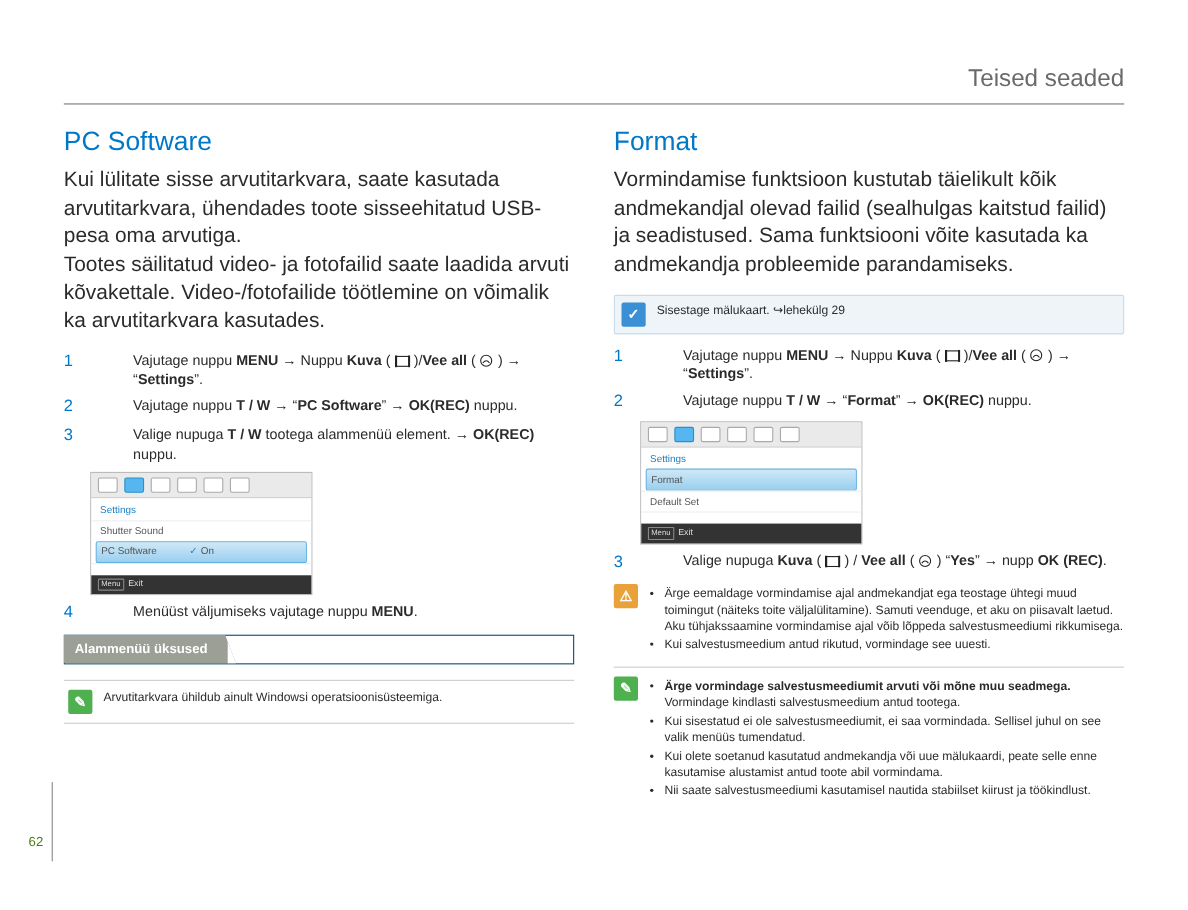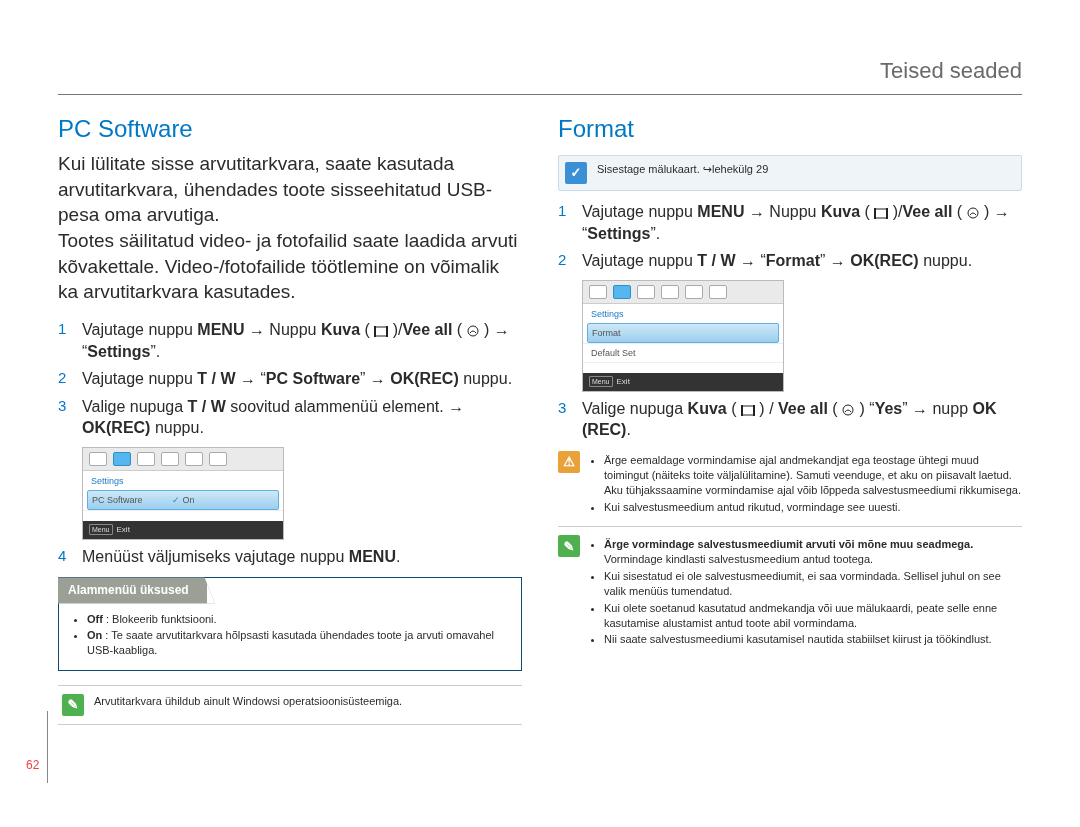--- a/index.html
+++ b/index.html
@@ -52,21 +52,22 @@
     margin: 6px 0 6px 0;
   }
   .step-num {
     color: #0078c8;
     font-size: 15px;
     width: 14px;
     flex: 0 0 14px;
   }
   .step-body {
     flex: 1;
-    font-size: 16px;
+    font-size: 13px;
+    margin-left: 39px;
   }
   .step-body b { font-weight: 700; }
   .icon-inline {
     display: inline-block;
     vertical-align: -2px;
   }
   .icon-inline svg { display: block; }
 
   
   .shot {
@@ -131,21 +132,21 @@
   .ic-pen{ background:#4fb04f;}
   .notebox .ntext{ flex:1;font-size:11px;}
   .notebox ul{margin:0;padding-left:14px;}
   .notebox li{margin:2px 0;}
 
   .page-number{
     position:absolute;
     left:26px;
     bottom:44px;
     font-size:12px;
-    color:#ef4444;
+    color:#4d7c0f;
     border-right:1px solid #888;
     padding:46px 8px 10px 0;
     writing-mode:horizontal-tb;
   }
 </style>
 </head>
 <body>
 
 <div class="page">
   <div class="header-rule">
@@ -176,69 +177,68 @@
       <div class="step">
         <div class="step-num">2</div>
         <div class="step-body">
           <span>Vajutage nuppu </span><b>T / W</b><span> → “</span><b>PC Software</b><span>” → </span><b>OK(REC)</b><span> nuppu.</span>
         </div>
       </div>
 
       <div class="step">
         <div class="step-num">3</div>
         <div class="step-body">
-          <span>Valige nupuga </span><b>T / W</b><span> soovitud alammenüü element. → </span><b>OK(REC)</b><span> nuppu.</span>
+          <span>Valige nupuga </span><b>T / W</b><span> tootega alammenüü element. → </span><b>OK(REC)</b><span> nuppu.</span>
         </div>
       </div>
 
       <div class="shot">
         <div class="shot-top">
           <div class="tab"></div>
             <div class="tab sel"></div>
             <div class="tab"></div>
             <div class="tab"></div>
             <div class="tab"></div>
             <div class="tab"></div>
         </div>
         <div class="shot-body">
           <div class="shot-title">Settings</div>
+          <div class="shot-row">
+              <span class="lab">Shutter Sound</span>
+              <span class="val"></span>
+            </div>
           <div class="shot-row sel">
               <span class="lab">PC Software</span>
               <span class="val"><span class="chk">✓</span><span>On</span></span>
             </div>
           <div style="height:10px;border-top:1px solid #eee"></div>
         </div>
         <div class="shot-footer"><span class="mb">Menu</span><span>Exit</span></div>
       </div>
 
       <div class="step">
         <div class="step-num">4</div>
         <div class="step-body">
           <span>Menüüst väljumiseks vajutage nuppu </span><b>MENU</b><span>.</span>
         </div>
       </div>
 
       <div class="subbox">
         <div class="subbox-head">Alammenüü üksused</div>
-        <div class="subbox-body">
-          <ul>
-            <li><b>Off</b><span> : Blokeerib funktsiooni.</span></li>
-            <li><b>On</b><span> : Te saate arvutitarkvara hõlpsasti kasutada ühendades toote ja arvuti omavahel USB-kaabliga.</span></li>
-          </ul>
-        </div>
       </div>
 
       <div class="notebox border">
         <div class="nicon ic-pen">✎</div>
         <div class="ntext">Arvutitarkvara ühildub ainult Windowsi operatsioonisüsteemiga.</div>
       </div>
     </div>
 
     <div class="col">
       <h2 class="section">Format</h2>
+      <p class="intro">Vormindamise funktsioon kustutab täielikult kõik andmekandjal olevad failid (sealhulgas kaitstud failid) ja seadistused. Sama funktsiooni võite kasutada ka andmekandja probleemide parandamiseks.</p>
 
       <div class="notebox" style="background:#eef4f8;border:1px solid #c7dbe8;padding:6px;border-radius:2px;">
         <div class="nicon ic-blue">✓</div>
         <div class="ntext">Sisestage mälukaart. ↪lehekülg 29</div>
       </div>
 
       <div class="step">
         <div class="step-num">1</div>
         <div class="step-body">
           <span>Vajutage nuppu </span><b>MENU</b><span> → Nuppu </span><b>Kuva</b><span> ( </span><span class="icon-inline"><svg width="14" height="11">

